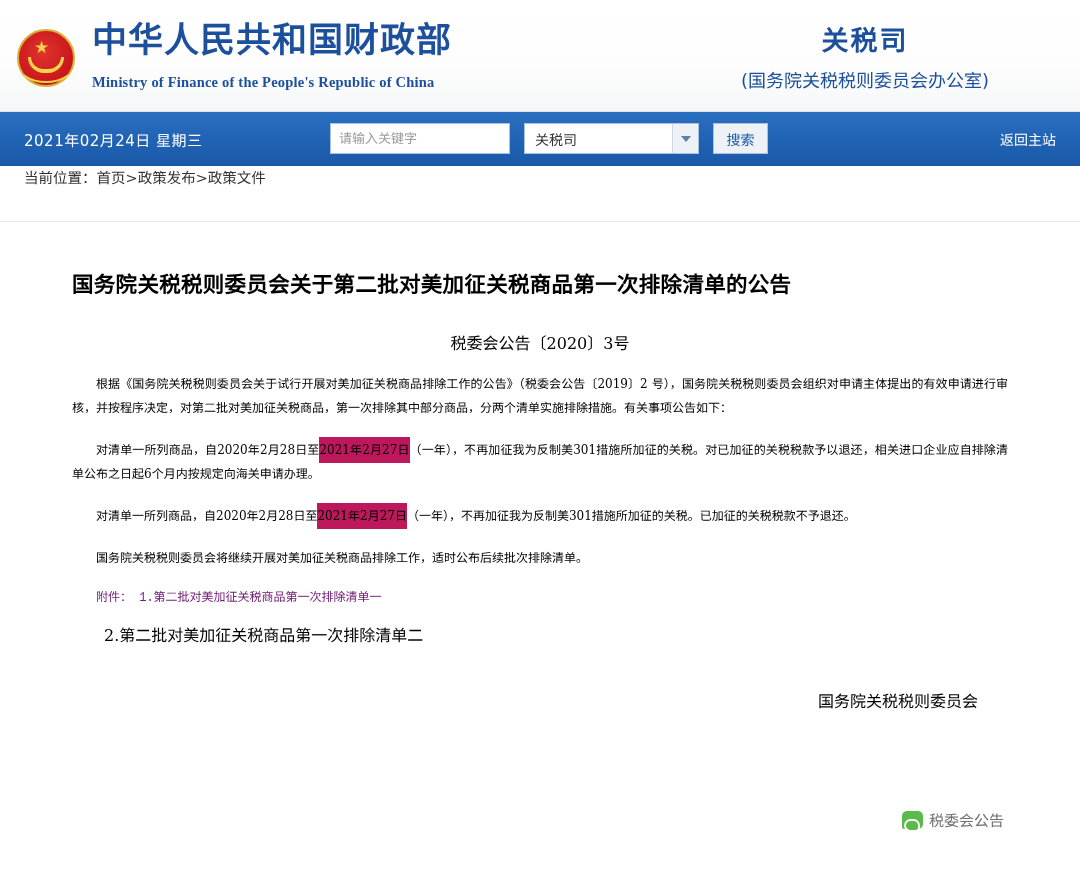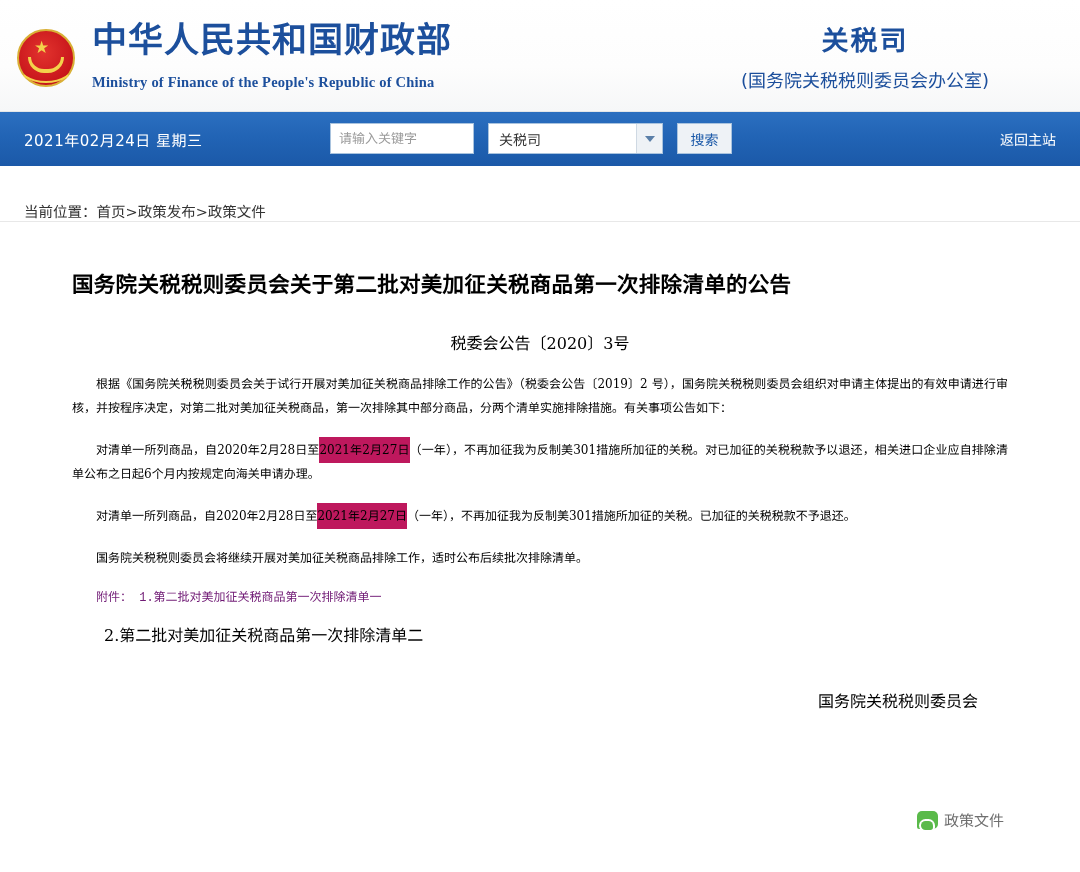--- a/index.html
+++ b/index.html
@@ -124,21 +124,21 @@
     white-space: nowrap;
   }
   .search-wrap {
     position: absolute;
     left: 330px; top: 11px;
     display: flex;
     align-items: stretch;
     height: 31px;
   }
   .search-input {
-    width: 144px; height: 31px;
+    width: 180px; height: 31px;
     border: 1px solid #a9c3de;
     background: #fff;
     font-family: "DejaVu Sans", sans-serif;
     font-size: 13px;
     color: #333;
     padding: 0 8px;
     outline: none;
   }
   .search-input::placeholder { color: #9b9b9b; }
   .select-box {
@@ -190,21 +190,21 @@
     color: #ffffff;
     text-decoration: none;
   }
 
   
   .crumb-area {
     height: 56px;
     background: #fff;
     border-bottom: 1px solid #e8e8e8;
     display: flex;
-    align-items: flex-end;
+    align-items: flex-start;
   }
   .crumb {
     margin-left: 24px;
     font-family: "DejaVu Sans", sans-serif;
     font-size: 14.5px;
     color: #333;
     white-space: nowrap;
   }
 
   
@@ -349,16 +349,16 @@
 
     <div class="attach">附件： 1.第二批对美加征关税商品第一次排除清单一</div>
     <div class="attach-2">2.第二批对美加征关税商品第一次排除清单二</div>
 
     <div class="sign">国务院关税税则委员会</div>
 
   </div>
 
   <div class="watermark">
     <span class="wm-icon"></span>
-    <span class="wm-text">政策文件</span>
+    <span class="wm-text">税委会公告</span>
   </div>
 
 </div>
 
 </body></html>

